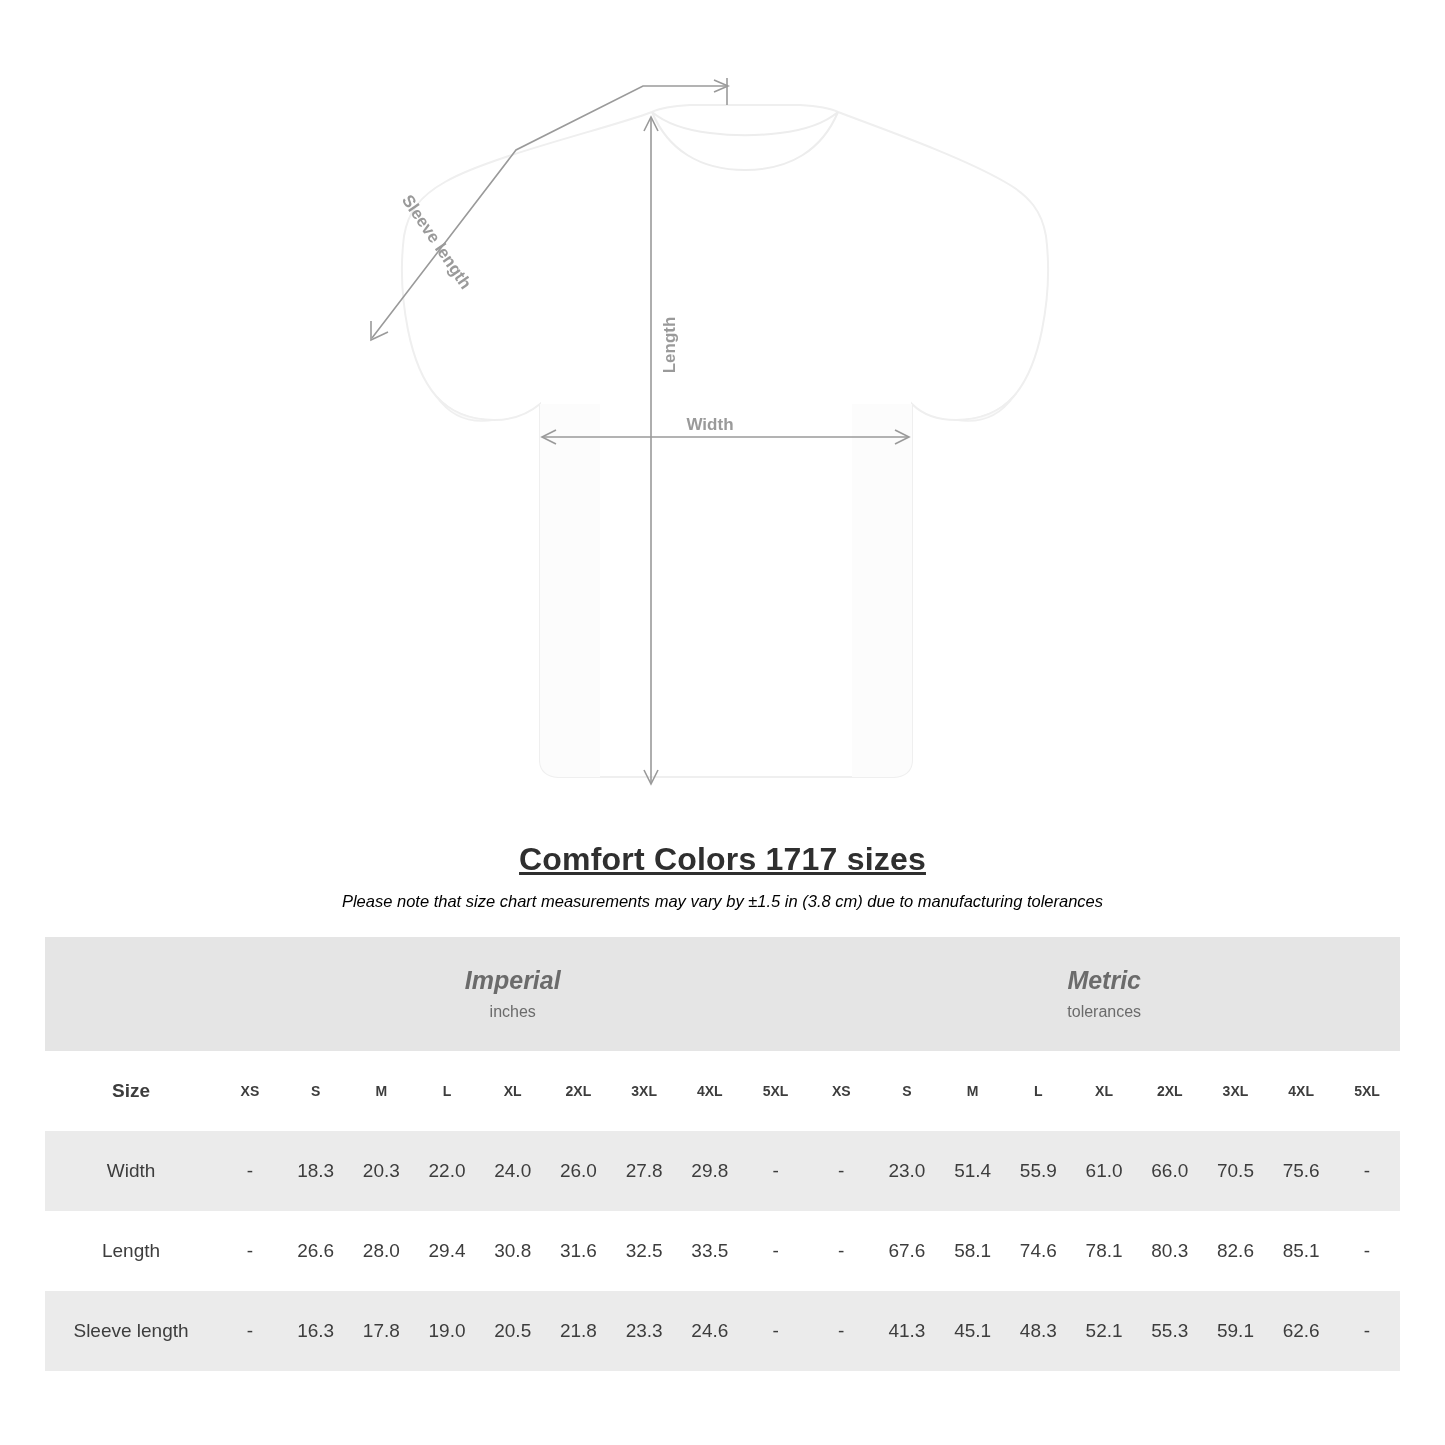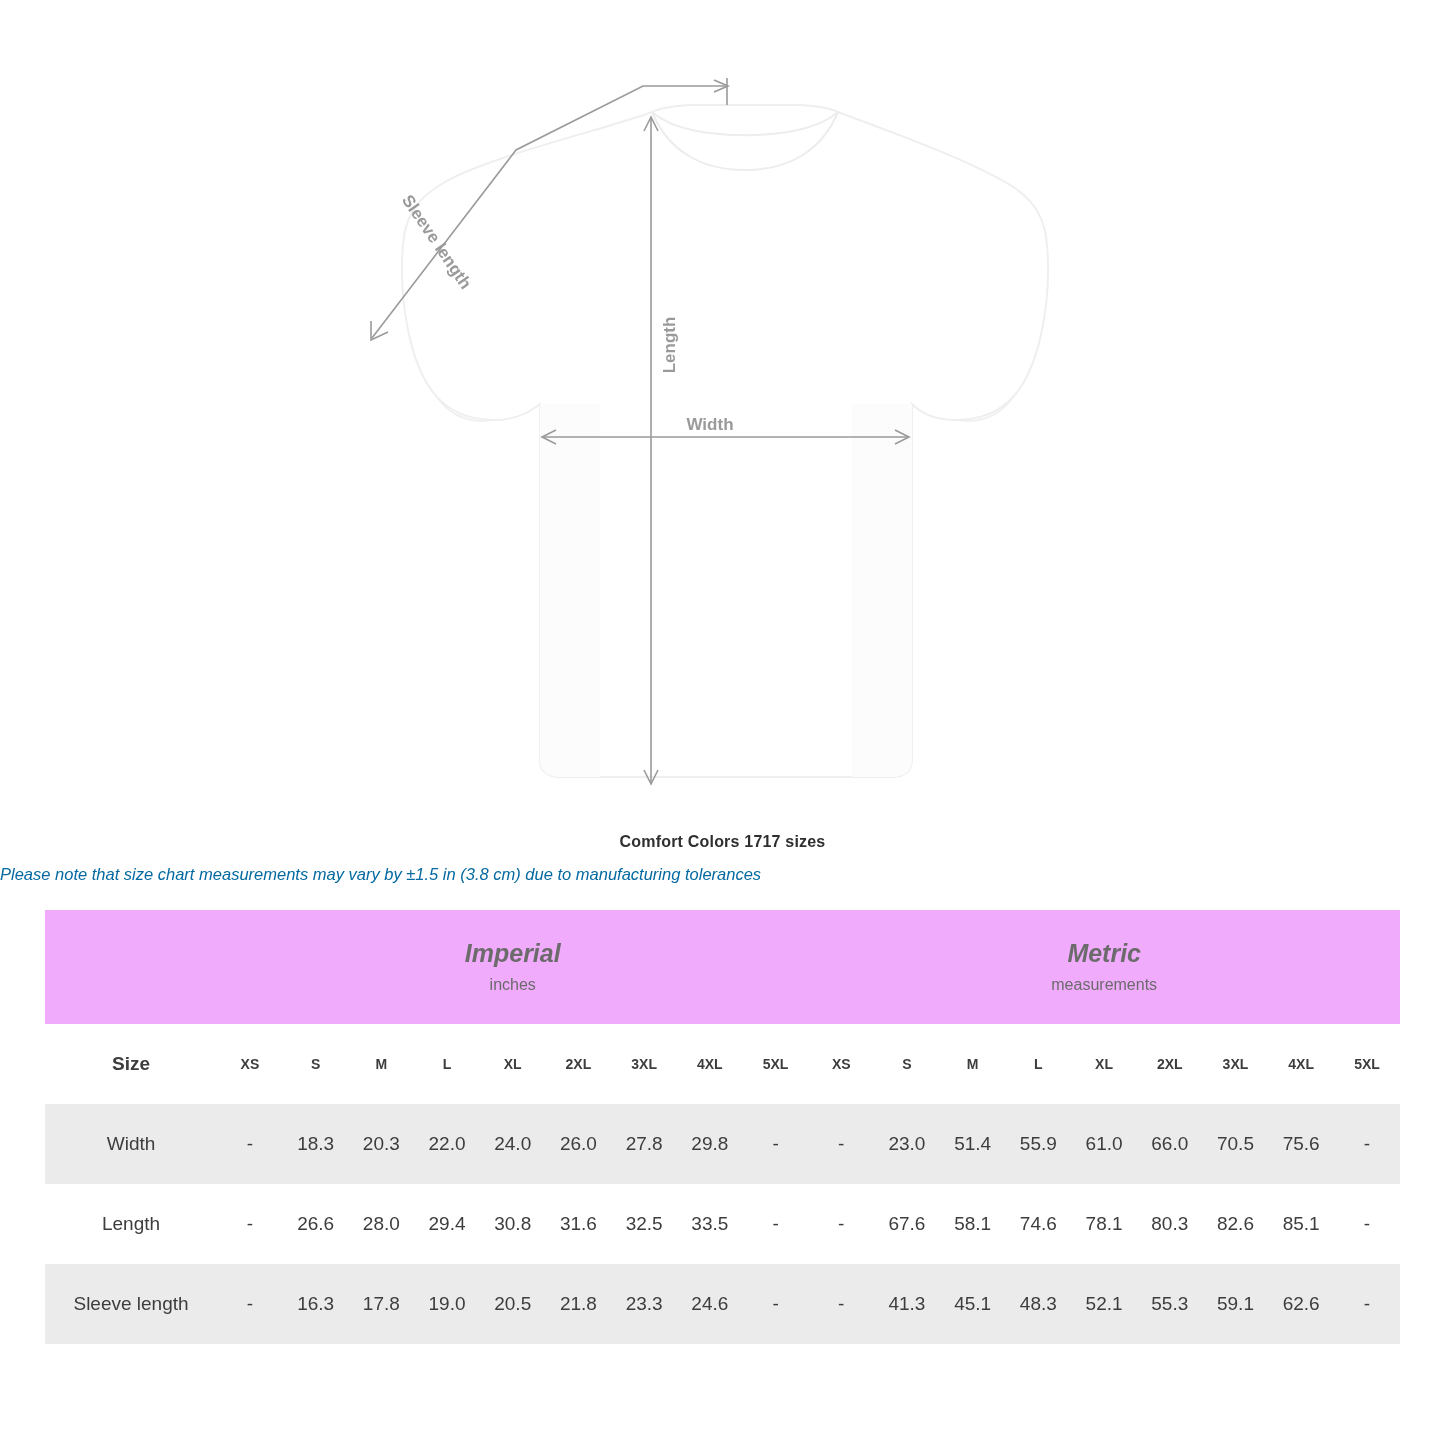--- a/index.html
+++ b/index.html
@@ -28,50 +28,52 @@
   }
   .illustration svg {
     position: absolute;
     top: 0;
     left: 0;
   }
 
   
   .chart-title {
     text-align: center;
-    font-size: 16px;
+    font-size: 32px;
     font-weight: bold;
     color: #2f2f2f;
-    margin: 8px 0 0 0;
+    margin: 16px 0 0 0;
     letter-spacing: 0.2px;
+    text-decoration: underline;
   }
   .chart-note {
+    text-align: center;
     font-size: 16.5px;
     font-style: italic;
-    color: #0369a1;
+    color: #000000;
     margin: 14px 0 0 0;
   }
 
   
   .table-wrap {
     margin: 26px 45px 0 45px;
   }
   table.size-chart {
     border-collapse: collapse;
     width: 1355px;
     table-layout: fixed;
   }
   table.size-chart td, table.size-chart th {
     border: 0;
     text-align: center;
     vertical-align: middle;
     font-weight: normal;
   }
   .unit-head td {
-    background: #f0abfc;
+    background: #e5e5e5;
     height: 112px;
   }
   .unit-title {
     font-size: 25px;
     font-style: italic;
     font-weight: bold;
     color: #6b6b6b;
     line-height: 1.1;
   }
   .unit-sub {
@@ -197,21 +199,21 @@
       </colgroup>
       <tbody>
         <tr class="unit-head">
           <td></td>
           <td colspan="9">
             <div class="unit-title">Imperial</div>
             <div class="unit-sub">inches</div>
           </td>
           <td colspan="9">
             <div class="unit-title">Metric</div>
-            <div class="unit-sub">measurements</div>
+            <div class="unit-sub">tolerances</div>
           </td>
         </tr>
 
         <tr class="row-size">
           <td class="rowlabel">Size</td>
           <td>XS</td>
           <td>S</td>
           <td>M</td>
           <td>L</td>
           <td>XL</td>

